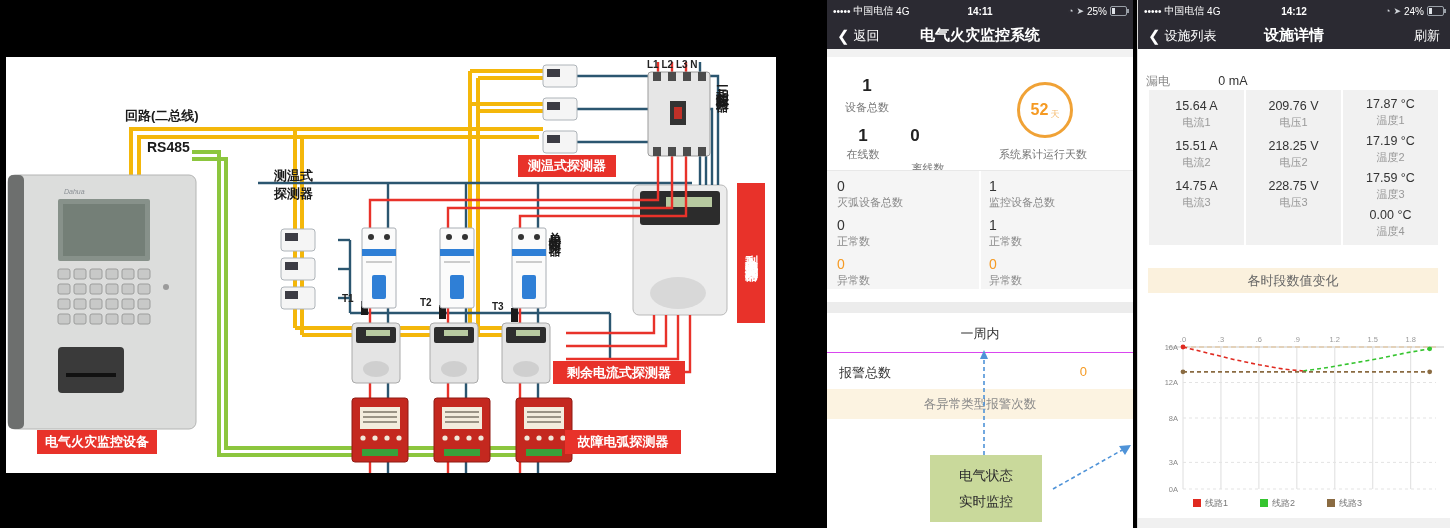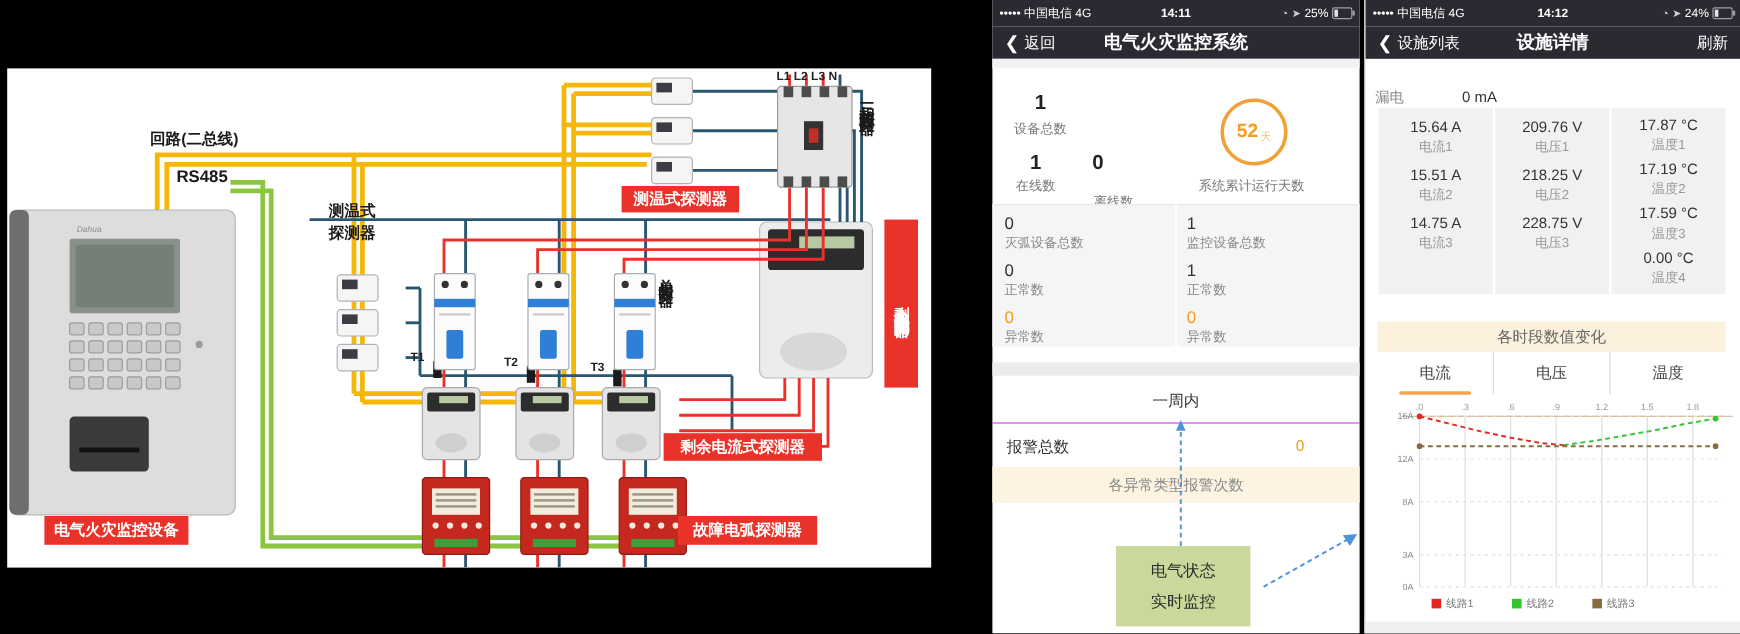--- a/index.html
+++ b/index.html
@@ -456,32 +456,20 @@
         <div class="v">17.59 °C</div>
         <div class="l">温度3</div>
       </div>
     <div class="mcell" style="margin-top:6px;">
         <div class="v">0.00 °C</div>
         <div class="l">温度4</div>
       </div>
   </div>
 
   <div class="chart-banner">各时段数值变化</div>
-  <div class="tabs">
-    <div class="tab active">
-        <span>电流</span>
-        <span class="under"></span>
-      </div>
-    <div class="tab">
-        <span>电压</span>
-      </div>
-    <div class="tab">
-        <span>温度</span>
-      </div>
-  </div>
   <svg id="chart-svg" width="313" height="165" viewBox="0 0 313 165" style="position:absolute;left:0;top:333px;">
       <line x1="30" y1="14" x2="306" y2="14" stroke="#c9c9c9" stroke-width="1"></line>
       <line x1="45" y1="14" x2="45" y2="156" stroke="#dedede" stroke-width="1"></line>
       <text x="45" y="9" text-anchor="middle" font-size="7.5" fill="#999">.0</text>
       <line x1="82.94999999999999" y1="14" x2="82.94999999999999" y2="156" stroke="#dedede" stroke-width="1"></line>
       <text x="82.94999999999999" y="9" text-anchor="middle" font-size="7.5" fill="#999">.3</text>
       <line x1="120.89999999999999" y1="14" x2="120.89999999999999" y2="156" stroke="#dedede" stroke-width="1"></line>
       <text x="120.89999999999999" y="9" text-anchor="middle" font-size="7.5" fill="#999">.6</text>
       <line x1="158.85000000000002" y1="14" x2="158.85000000000002" y2="156" stroke="#dedede" stroke-width="1"></line>
       <text x="158.85000000000002" y="9" text-anchor="middle" font-size="7.5" fill="#999">.9</text>

